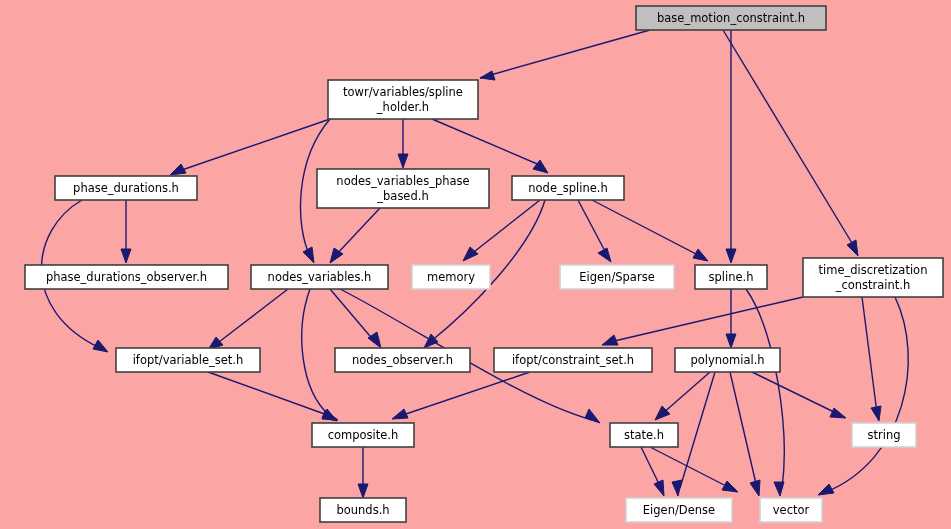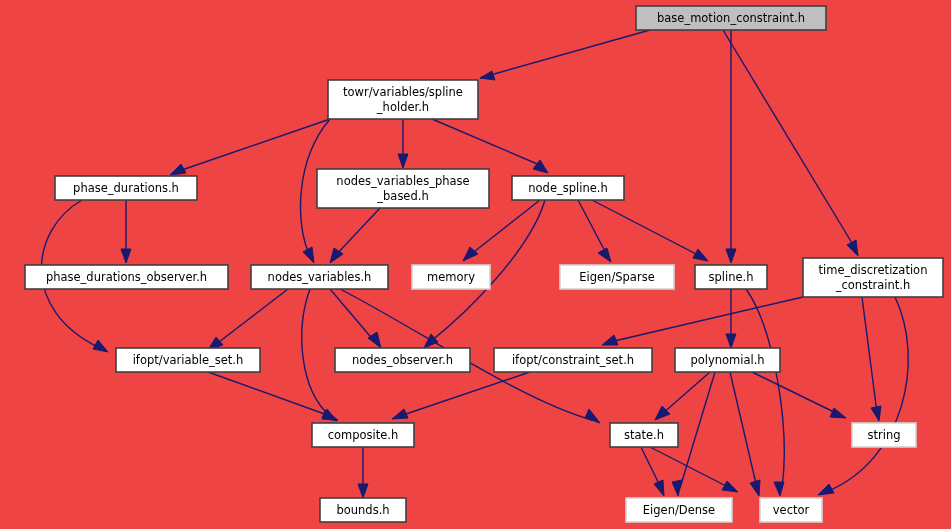--- a/index.html
+++ b/index.html
@@ -4,21 +4,21 @@
 <style>
   html, body {
     margin: 0;
     padding: 0;
     background: #ffffff;
   }
   #canvas-wrap {
     position: relative;
     width: 951px;
     height: 529px;
-    background: #ef4444;
+    background: #fca5a5;
     font-family: "DejaVu Sans", sans-serif;
     overflow: hidden;
   }
   svg#graph {
     position: absolute;
     left: 0;
     top: 0;
     width: 951px;
     height: 529px;
     display: block;

